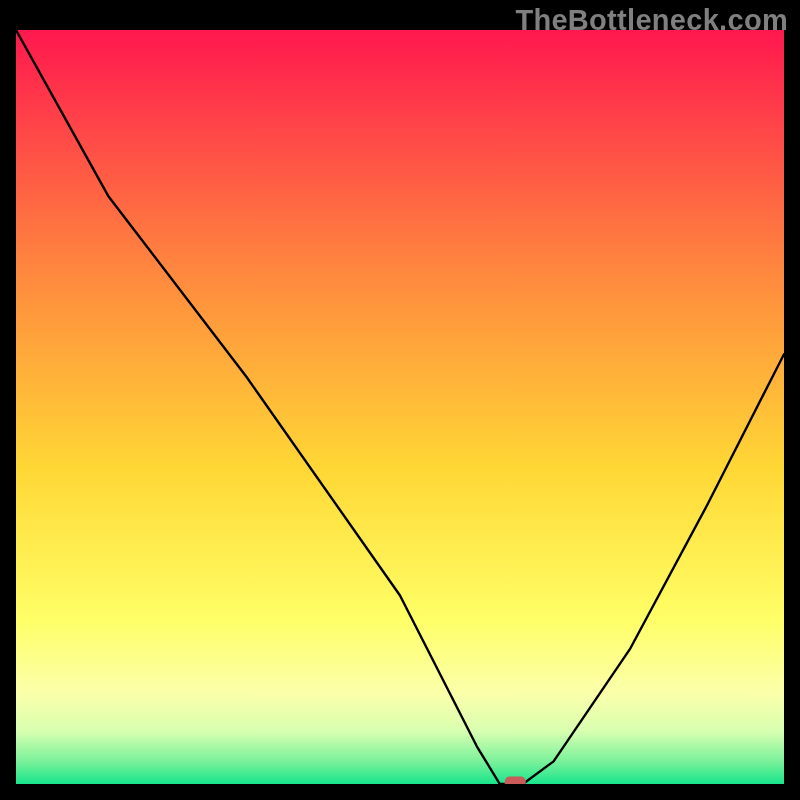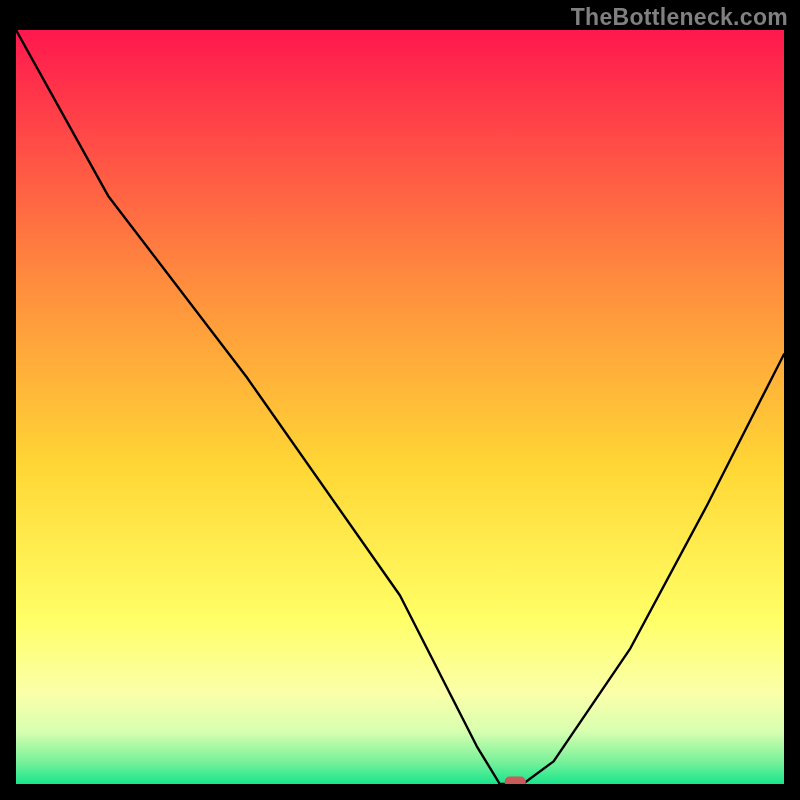--- a/index.html
+++ b/index.html
@@ -14,21 +14,21 @@
     position: relative;
     width: 800px;
     height: 800px;
     background: #000;
   }
   .watermark {
     position: absolute;
     top: 4px;
     right: 12px;
     font-family: Arial, Helvetica, sans-serif;
-    font-size: 23px;
+    font-size: 29px;
     font-weight: 600;
     color: #808080;
     letter-spacing: 0.3px;
   }
   svg.chart {
     position: absolute;
     left: 16px;
     top: 30px;
     display: block;
   }

